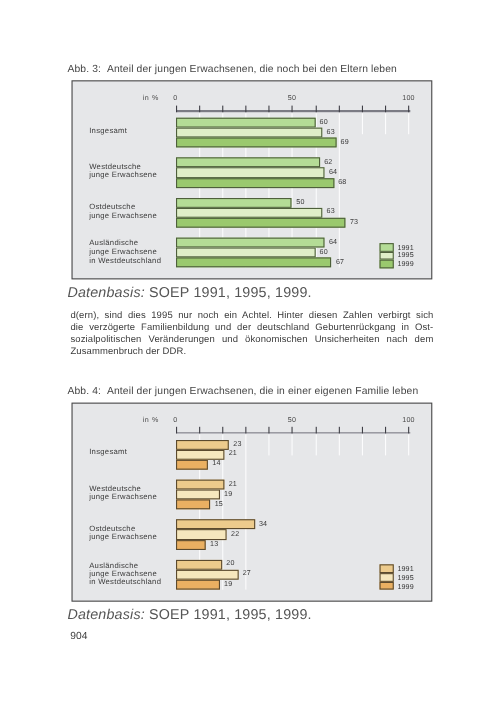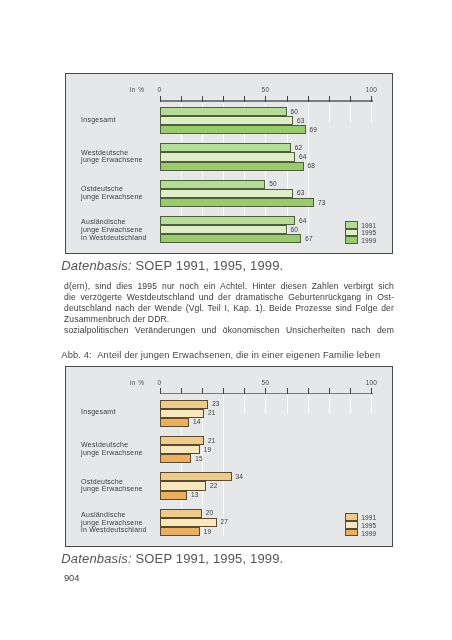--- a/index.html
+++ b/index.html
@@ -33,20 +33,23 @@
   .para { position:absolute; font-size:8.6px; letter-spacing:0.12px; line-height:11px; color:#3a3a3a; }
   .para-line { display:block; text-align:justify; text-align-last:justify; white-space:pre-wrap; }
   .para-line.last-line { text-align-last:left; }
   .pagenum { position:absolute; font-size:9.3px; letter-spacing:0.05px; color:#3a3a3a; }
 </style>
 </head>
 <body>
 
 <div class="page">
 
+  <div class="caption" style="left:61.3px; top:56.4px;">
+    <span>Abb. 3:</span><span class="cap-gap"></span><span>Anteil der jungen Erwachsenen, die noch bei den Eltern leben</span>
+  </div>
   <div class="chartbox" id="chart-0" style="left:65px; top:73px; width:327.5px; height:181px;">
       <div class="unit-label" style="left:63.7px; top:12.299999999999999px;">in %</div>
       <div class="gridline" style="left:114.5px; top:28.5px; width:1px; height:140.91px;"></div>
       <div class="gridline" style="left:135.5px; top:28.5px; width:1px; height:140.91px;"></div>
       <div class="gridline" style="left:156.5px; top:28.5px; width:1px; height:140.91px;"></div>
       <div class="gridline" style="left:177.5px; top:28.5px; width:1px; height:140.91px;"></div>
       <div class="gridline" style="left:198.5px; top:28.5px; width:1px; height:140.91px;"></div>
       <div class="gridline" style="left:220.5px; top:28.5px; width:1px; height:140.91px;"></div>
       <div class="gridline" style="left:241.5px; top:28.5px; width:1px; height:140.91px;"></div>
       <div class="gridline" style="left:262.5px; top:28.5px; width:1px; height:19px;"></div>
@@ -106,24 +109,23 @@
       <div class="legend-swatch" style="left:279px; top:162.24px; width:13.4px; height:7.67px; background:#9ac96e; border:1px solid #4e5f3b;"></div>
       <div class="legend-label" style="left:295.3px; top:163.04000000000002px;">1999</div>
     </div>
   <div class="source" style="left:61.3px; top:257.6px;">
     <span class="src-key">Datenbasis:</span>
     <span class="src-val">SOEP 1991, 1995, 1999.</span>
   </div>
 
   <div class="para" id="body-paragraph" style="left:64px; top:280.5px; width:330px;">
       <span class="para-line">d(ern), sind dies 1995 nur noch ein Achtel. Hinter diesen Zahlen verbirgt sich</span>
-      <span class="para-line">die verzögerte Westdeutschland und der dramatische Geburtenrückgang in Ost-</span>
-      <span class="para-line">deutschland nach der Wende (Vgl. Teil I, Kap. 1). Beide Prozesse sind Folge der</span>
+      <span class="para-line">die verzögerte Familienbildung und der deutschland Geburtenrückgang in Ost-</span>
+      <span class="para-line">sozialpolitischen Veränderungen und ökonomischen Unsicherheiten nach dem</span>
       <span class="para-line last-line">Zusammenbruch der DDR.</span>
-      <span class="para-line">sozialpolitischen Veränderungen und ökonomischen Unsicherheiten nach dem</span>
     </div>
 
   <div class="caption" style="left:61.3px; top:348.8px;">
     <span>Abb. 4:</span><span class="cap-gap"></span><span>Anteil der jungen Erwachsenen, die in einer eigenen Familie leben</span>
   </div>
   <div class="chartbox" id="chart-1" style="left:65px; top:365.6px; width:327.5px; height:181.8px;">
       <div class="unit-label" style="left:63.7px; top:12.299999999999999px;">in %</div>
       <div class="gridline" style="left:114.5px; top:28.5px; width:1px; height:140.91px;"></div>
       <div class="gridline" style="left:135.5px; top:28.5px; width:1px; height:140.91px;"></div>
       <div class="gridline" style="left:156.5px; top:28.5px; width:1px; height:140.91px;"></div>

